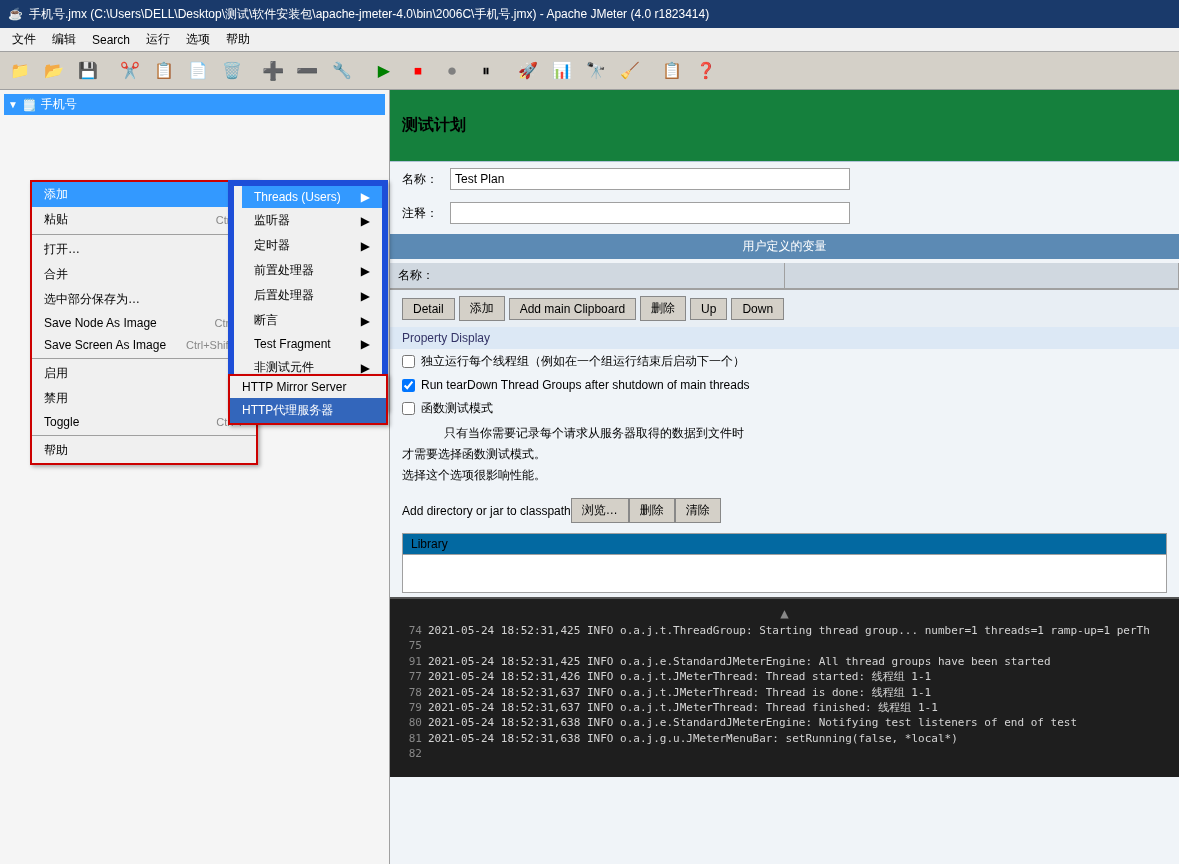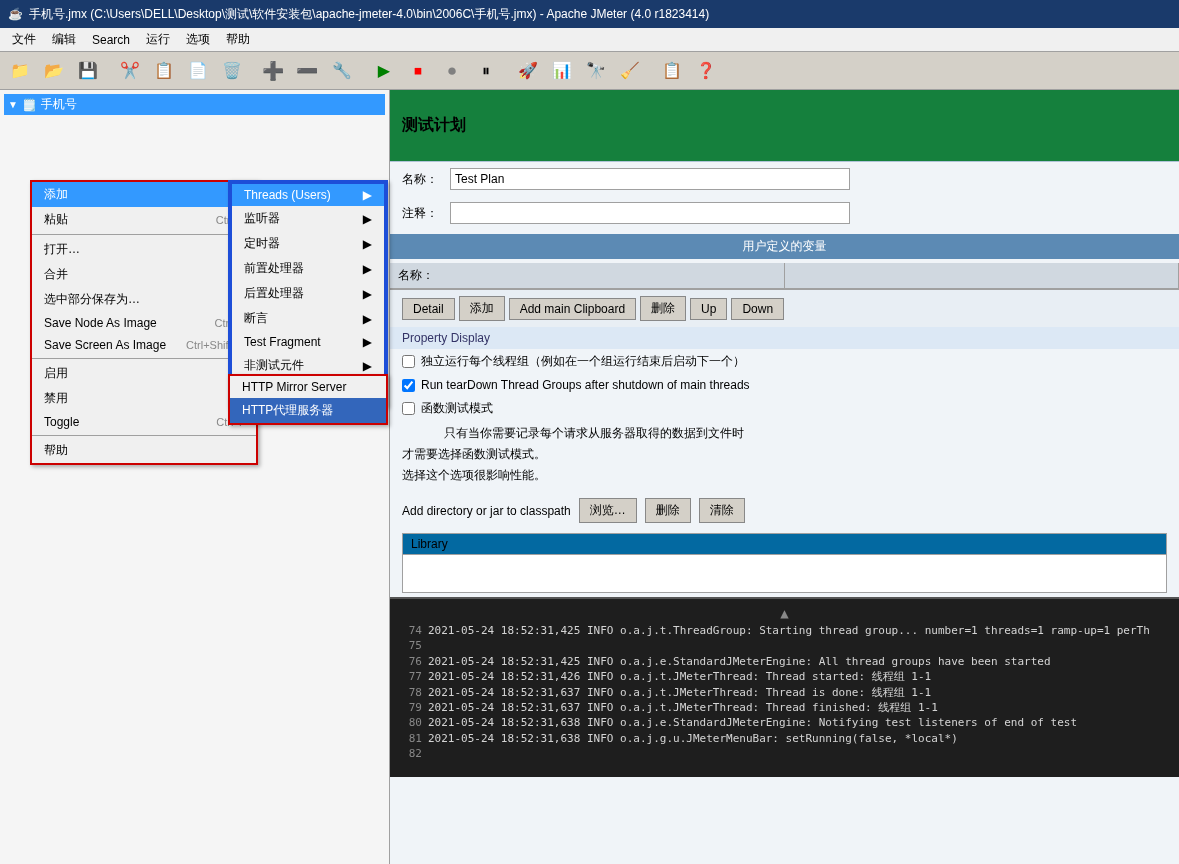--- a/index.html
+++ b/index.html
@@ -238,21 +238,20 @@
       padding: 4px 12px;
       gap: 6px;
       font-size: 12px;
     }
 
     
     .add-dir-row {
       display: flex;
       align-items: center;
       padding: 6px 12px;
-      gap: 8px;
       font-size: 12px;
     }
 
     
     .library-area {
       margin: 4px 12px;
       border: 1px solid #a0a0a0;
       background: #fff;
       min-height: 60px;
     }
@@ -384,21 +383,21 @@
       <div class="ctx-item">
         <span>Toggle</span>
         <span class="shortcut">Ctrl-T</span>
       </div>
       <div class="ctx-divider"></div>
       <div class="ctx-item">
         <span>帮助</span>
       </div>
     </div>
 
-    <div id="submenu-1" style="border: 4px solid #1d4ed8;">
+    <div id="submenu-1" style="border: 6px solid #1d4ed8; padding-left: 8px;">
       <div class="sub-item highlighted">
         <span>Threads (Users)</span>
         <span>▶</span>
       </div>
       <div class="sub-item">
         <span>监听器</span>
         <span>▶</span>
       </div>
       <div class="sub-item">
         <span>定时器</span>
@@ -511,21 +510,21 @@
       <div class="scroll-arrow">▲</div>
       <div id="log-lines-container">
           <div class="log-line">
             <span class="log-num">74</span>
             <span class="log-text">2021-05-24 18:52:31,425 INFO o.a.j.t.ThreadGroup: Starting thread group... number=1 threads=1 ramp-up=1 perTh</span>
           </div>
           <div class="log-line">
             <span class="log-num">75</span>
           </div>
           <div class="log-line">
-            <span class="log-num">76</span>
+            <span class="log-num">91</span>
             <span class="log-text">2021-05-24 18:52:31,425 INFO o.a.j.e.StandardJMeterEngine: All thread groups have been started</span>
           </div>
           <div class="log-line">
             <span class="log-num">77</span>
             <span class="log-text">2021-05-24 18:52:31,426 INFO o.a.j.t.JMeterThread: Thread started: 线程组 1-1</span>
           </div>
           <div class="log-line">
             <span class="log-num">78</span>
             <span class="log-text">2021-05-24 18:52:31,637 INFO o.a.j.t.JMeterThread: Thread is done: 线程组 1-1</span>
           </div>

